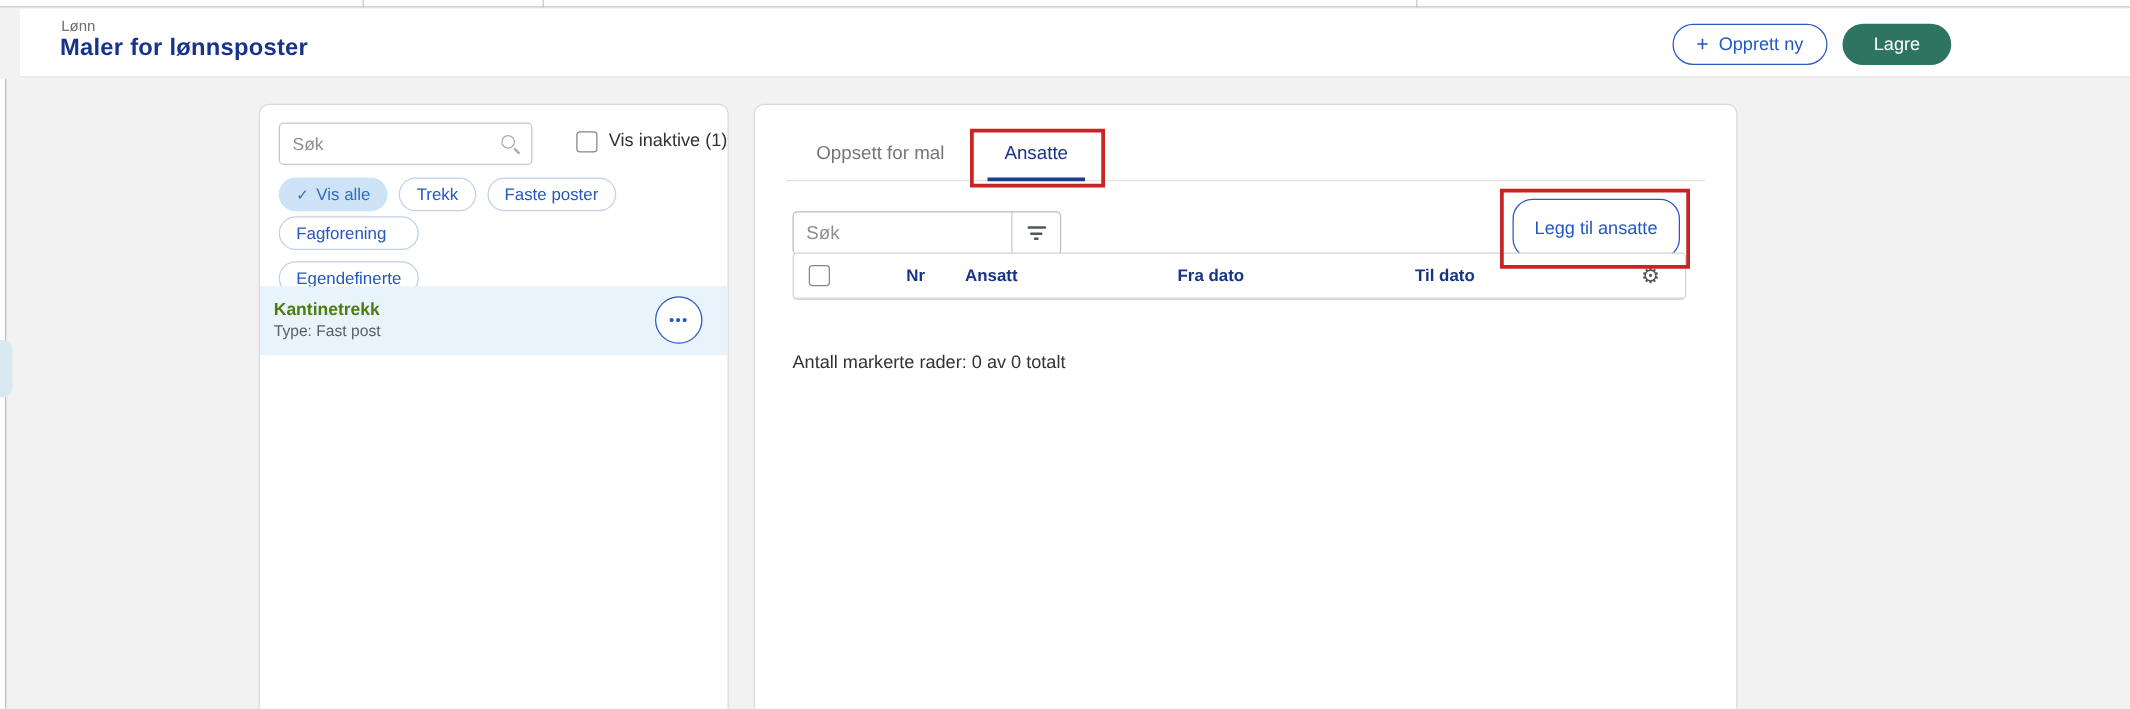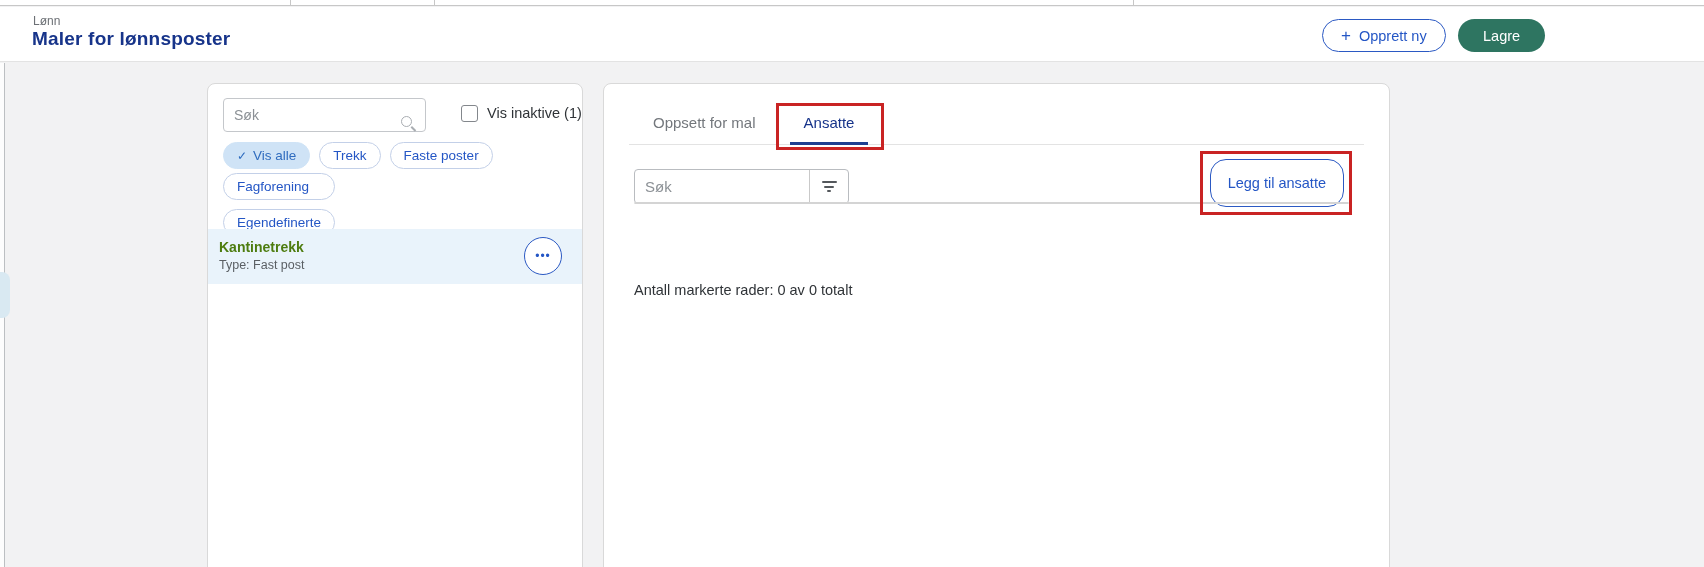--- a/index.html
+++ b/index.html
@@ -5,21 +5,21 @@
   * { margin:0; padding:0; box-sizing:border-box; }
   html,body { background:#e9eaeb; }
   .screen {
     position:relative; width:1704px; height:567px; overflow:hidden;
     background:#f2f2f3; font-family:"Liberation Sans", sans-serif;
   }
   
   .top-strip { position:absolute; left:0; top:0; right:0; height:6px; background:#fff; border-bottom:1px solid #c7c7c7; }
   .strip-tick { position:absolute; top:0; width:1px; height:6px; background:#c7c7c7; }
   
-  .header { position:absolute; left:0; top:7px; right:0; height:55px; background:#fff; border-bottom:1px solid #e3e3e3; }
+  .header { position:absolute; left:16px; top:7px; right:0; height:55px; background:#fff; border-bottom:1px solid #e3e3e3; }
   .breadcrumb { position:absolute; left:33px; top:7px; font-size:12px; color:#6c7075; }
   .page-title { position:absolute; left:32px; top:21px; font-size:19px; font-weight:700; color:#17348a; letter-spacing:.2px; }
   .btn { display:flex; align-items:center; justify-content:center; cursor:pointer; font-family:inherit; }
   .btn-outline {
     position:absolute; left:1322px; top:12px; height:33px; padding:0 18px; gap:8px;
     background:#fff; border:1.5px solid #2b59c3; border-radius:17px;
     color:#2456c5; font-size:14.5px;
   }
   .plus-glyph { font-size:17px; line-height:1; color:#2456c5; }
   .btn-green {
@@ -29,21 +29,21 @@
   
   .left-white-strip { position:absolute; left:0; top:63px; bottom:0; width:4px; background:#fdfdfd; }
   .left-line { position:absolute; left:4px; top:63px; bottom:0; width:1px; background:#bcbfc2; }
   .left-handle { position:absolute; left:0; top:272px; width:10px; height:46px; background:#d9e9f2; border-radius:0 8px 8px 0; z-index:3; }
   
   .card { position:absolute; top:83px; background:#fff; border:1px solid #d9d9d9; border-radius:8px; }
   .card-left  { left:207px; width:376px; height:500px; }
   .card-right { left:603px; width:787px; height:500px; }
   
   .search-box {
-    position:absolute; display:flex; align-items:flex-end;
+    position:absolute; display:flex; align-items:center;
     border:1px solid #c4c7cb; border-radius:4px; background:#fff;
   }
   .search-box input {
     border:none; outline:none; flex:1; min-width:0; height:100%;
     font-size:14px; color:#3c4043; padding:0 10px; font-family:inherit; background:transparent;
   }
   .search-box input::placeholder { color:#8b9095; }
   .lp-search { left:15px; top:14px; width:203px; height:34px; }
   .lens { position:relative; width:16px; height:16px; margin-right:9px; flex:0 0 auto; }
   .lens::before { content:""; position:absolute; left:1px; top:1px; width:9px; height:9px; border:1.6px solid #a9adb2; border-radius:50%; }
@@ -202,18 +202,26 @@
     </div>
 
     <div class="add-wrap">
       <button class="btn btn-add">
         <span>Legg til ansatte</span>
       </button>
       <span class="annot annot-add"></span>
     </div>
 
     <div class="table">
+      <div class="thead">
+        <span class="checkbox th-check" style="position:absolute;"></span>
+        <span class="th th-nr">Nr</span>
+        <span class="th th-ansatt">Ansatt</span>
+        <span class="th th-fra">Fra dato</span>
+        <span class="th th-til">Til dato</span>
+        <span class="gear">⚙</span>
+      </div>
     </div>
 
     <div class="rows-footer">Antall markerte rader: 0 av 0 totalt</div>
   </div>
 
 </div>
 
 </body></html>

